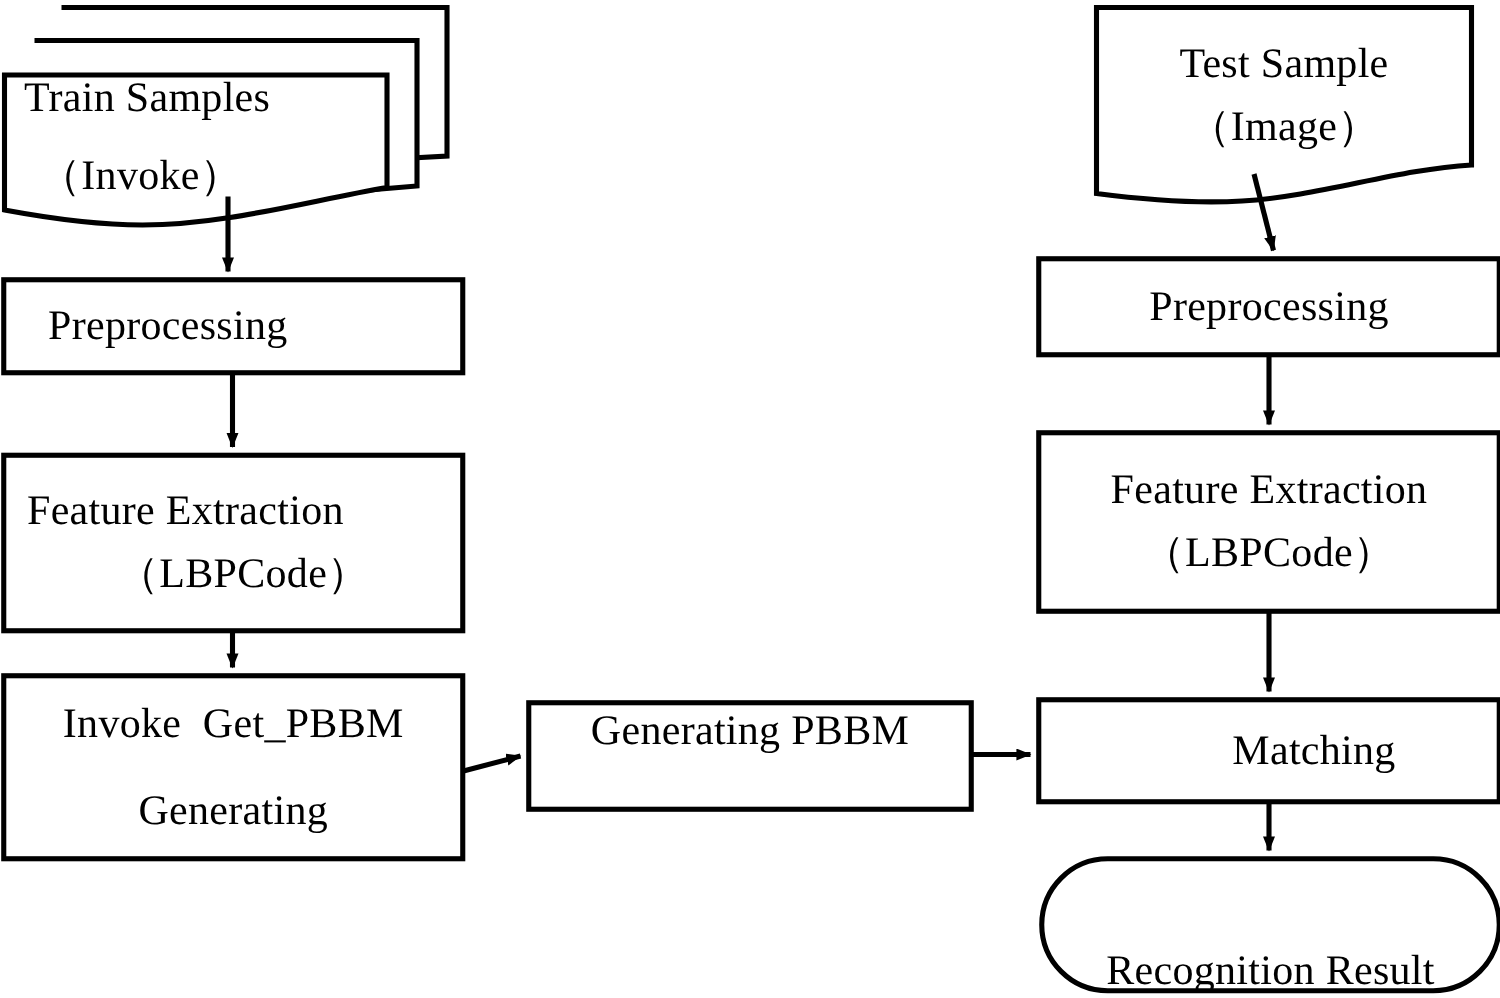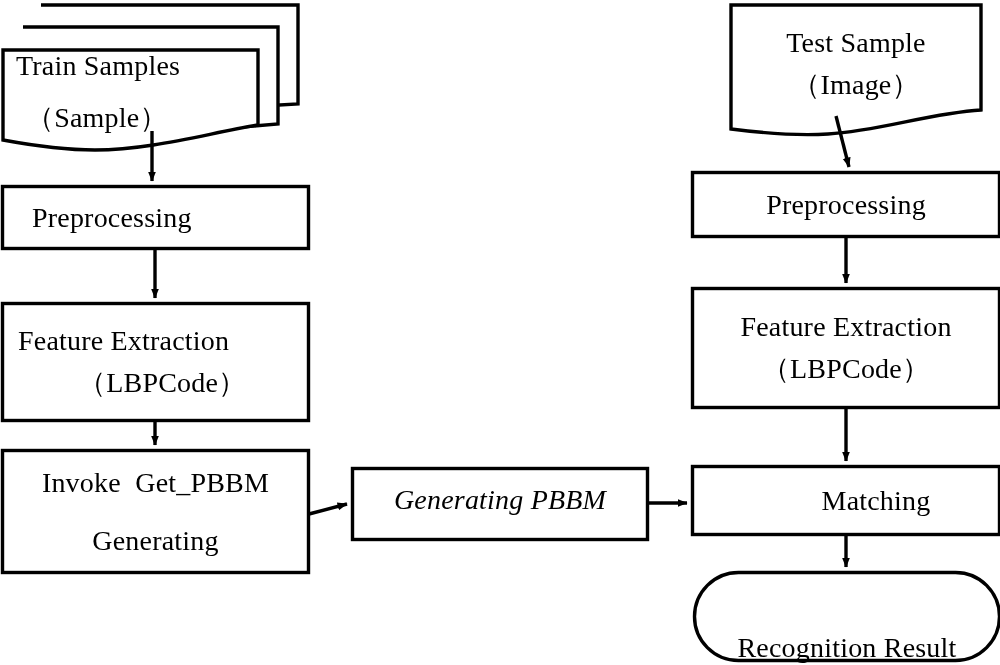--- a/index.html
+++ b/index.html
@@ -100,38 +100,38 @@
       <line x1="846" y1="237" x2="846" y2="283" marker-end="url(#arrowhead)"></line>
 
       <line x1="846" y1="408" x2="846" y2="461" marker-end="url(#arrowhead)"></line>
 
       <line x1="846" y1="535" x2="846" y2="567" marker-end="url(#arrowhead)"></line>
     </g>
   </svg>
 
   <div class="node-label" style="left:6px; top:46px; width:248px; height:92px; align-items:flex-start; padding-left:10px; box-sizing:border-box;justify-content:space-between;">
     <span class="l1">Train Samples</span>
-    <span class="l2" style="align-self:flex-start; padding-left:10px;">（Sample）</span>
+    <span class="l2" style="align-self:flex-start; padding-left:10px;">（Invoke）</span>
   </div>
 
   <div class="node-label" style="left:4px; top:187px; width:303px; height:61px; align-items:flex-start; padding-left:28px; box-sizing:border-box;">
     <span class="l1">Preprocessing</span>
   </div>
 
   <div class="node-label" style="left:4px; top:304px; width:303px; height:116px; align-items:flex-start; padding-left:14px; box-sizing:border-box;">
     <span class="l1">Feature Extraction</span>
     <span class="l2" style="align-self:flex-start; padding-left:60px;">（LBPCode）</span>
   </div>
 
   <div class="node-label" style="left:4px; top:451px; width:303px; height:121px;gap:16px;">
     <span class="l1">Invoke  Get_PBBM</span>
     <span class="l2">Generating</span>
   </div>
 
-  <div class="node-label" style="left:353px; top:465px; width:294px; height:70px;font-style:italic;">
+  <div class="node-label" style="left:353px; top:453px; width:294px; height:70px;">
     <span class="l1">Generating PBBM</span>
   </div>
 
   <div class="node-label" style="left:733px; top:12px; width:246px; height:104px;">
     <span class="l1">Test Sample</span>
     <span class="l2">（Image）</span>
   </div>
 
   <div class="node-label" style="left:694px; top:173px; width:304px; height:63px;">
     <span class="l1">Preprocessing</span>

